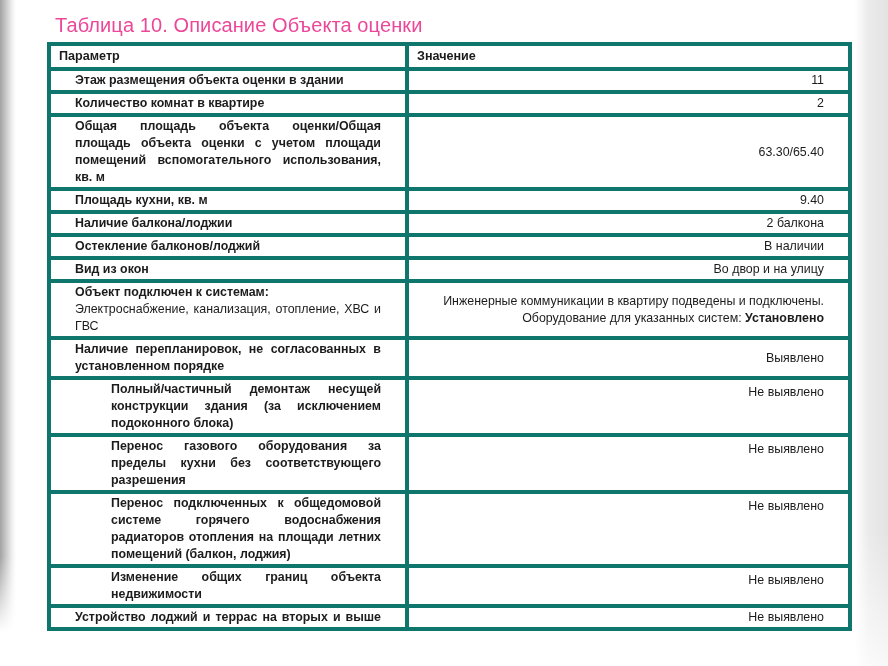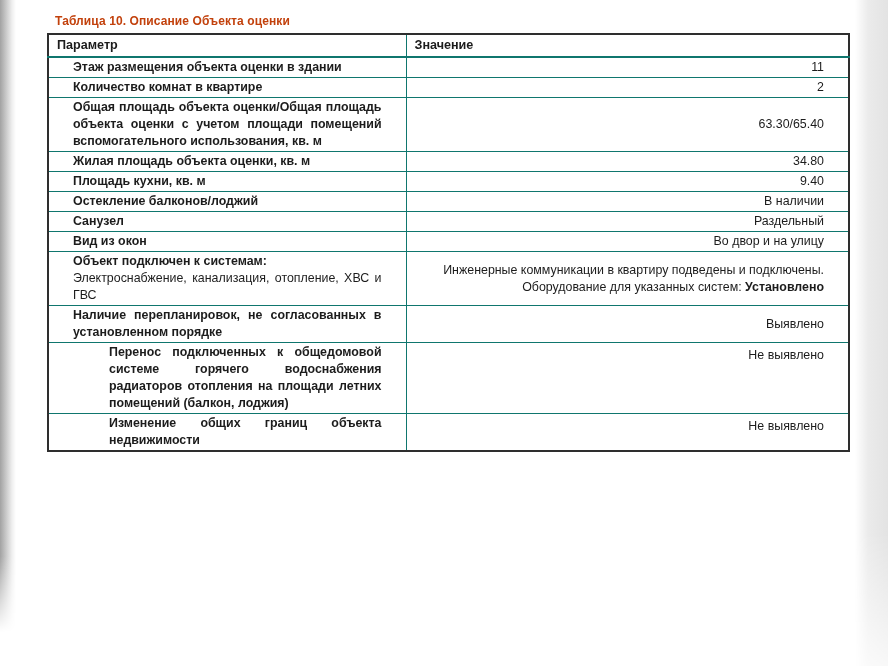--- a/index.html
+++ b/index.html
@@ -17,31 +17,31 @@
     mask-image: linear-gradient(to bottom, #000 88%, transparent 100%);
   }
   .scan-edge-right {
     position: absolute; right: 0; top: 0; width: 33px; height: 666px;
     background: linear-gradient(to right, #ffffff 0%, #ebebeb 40%, #e3e3e3 100%);
     -webkit-mask-image: linear-gradient(to bottom, #000 80%, rgba(0,0,0,.25) 100%);
     mask-image: linear-gradient(to bottom, #000 80%, rgba(0,0,0,.25) 100%);
   }
   .content { position: absolute; left: 47px; top: 12px; width: 801px; }
   .title {
-    font-size: 12px; font-weight: 700; color: #c2410c;
+    font-size: 20px; font-weight: 400; color: #ec4899;
     margin: 2px 0 5px 8px; letter-spacing: 0.1px;
   }
   table.desc {
     width: 801px; border-collapse: collapse; table-layout: fixed;
     border: 2px solid #2e2e2e;
     font-size: 12.4px; line-height: 17px;
   }
   col.c1 { width: 358px; }
   col.c2 { width: 443px; }
-  th, td { border: 1px solid #0f766e; vertical-align: middle; }
+  th, td { border: 4px solid #0f766e; vertical-align: middle; }
   th {
     font-size: 12.6px; text-align: left; font-weight: 700;
     padding: 2px 8px; height: 17px; border-bottom-width: 2px;
   }
   td { height: 17px; padding: 1px 24px; }
   td.param { font-weight: 700; text-align: justify; }
   td.param.indent { padding-left: 60px; }
   td.param.jlast { text-align-last: justify; }
   td.value { font-weight: 400; text-align: right; }
   td.vtop { vertical-align: top; padding-top: 4px; }
@@ -81,56 +81,64 @@
       </tr>
       <tr>
         <td class="param">Количество комнат в квартире</td>
         <td class="value">2</td>
       </tr>
       <tr class="h50">
         <td class="param">Общая площадь объекта оценки/Общая площадь объекта оценки с учетом площади помещений вспомогательного использования,  кв. м</td>
         <td class="value">63.30/65.40</td>
       </tr>
       <tr>
-        <td class="param">Жилая площадь объекта оценки, кв. м</td>
-        <td class="value">34.80</td>
-      </tr>
-      <tr>
         <td class="param">Площадь кухни, кв. м</td>
         <td class="value">9.40</td>
       </tr>
       <tr>
+        <td class="param">Наличие балкона/лоджии</td>
+        <td class="value">2 балкона</td>
+      </tr>
+      <tr>
         <td class="param">Остекление балконов/лоджий</td>
         <td class="value">В наличии</td>
-      </tr>
-      <tr>
-        <td class="param">Санузел</td>
-        <td class="value">Раздельный</td>
       </tr>
       <tr>
         <td class="param">Вид из окон</td>
         <td class="value">Во двор и на улицу</td>
       </tr>
       <tr class="h50">
         <td class="param">
           <div class="sys-title">Объект подключен к системам:</div>
           <div class="sys-sub">Электроснабжение, канализация, отопление, ХВС и ГВС</div>
         </td>
         <td class="value">
           <div>Инженерные коммуникации в квартиру подведены и подключены.</div>
           <div><span>Оборудование для указанных систем: </span><span class="b">Установлено</span></div>
         </td>
       </tr>
       <tr class="h30">
         <td class="param">Наличие перепланировок, не согласованных в установленном порядке</td>
         <td class="value">Выявлено</td>
       </tr>
+      <tr class="h50">
+        <td class="param indent">Полный/частичный демонтаж несущей конструкции здания (за исключением подоконного блока)</td>
+        <td class="value vtop">Не выявлено</td>
+      </tr>
+      <tr class="h50">
+        <td class="param indent">Перенос газового оборудования за пределы кухни без соответствующего разрешения</td>
+        <td class="value vtop">Не выявлено</td>
+      </tr>
       <tr class="h66">
         <td class="param indent">Перенос подключенных к общедомовой системе горячего водоснабжения радиаторов отопления на площади летних помещений (балкон, лоджия)</td>
         <td class="value vtop">Не выявлено</td>
       </tr>
       <tr class="h33">
         <td class="param indent">Изменение общих границ объекта недвижимости</td>
         <td class="value vtop">Не выявлено</td>
       </tr>
+      <tr>
+        <td class="param jlast">Устройство лоджий и террас на вторых и выше</td>
+        <td class="value">Не выявлено</td>
+      </tr>
     </tbody>
   </table>
 </div>
 
 </body></html>

